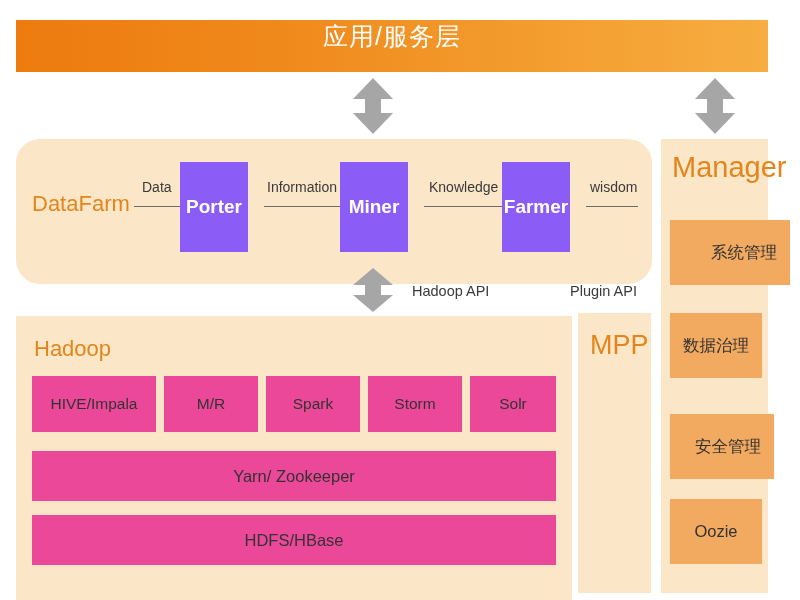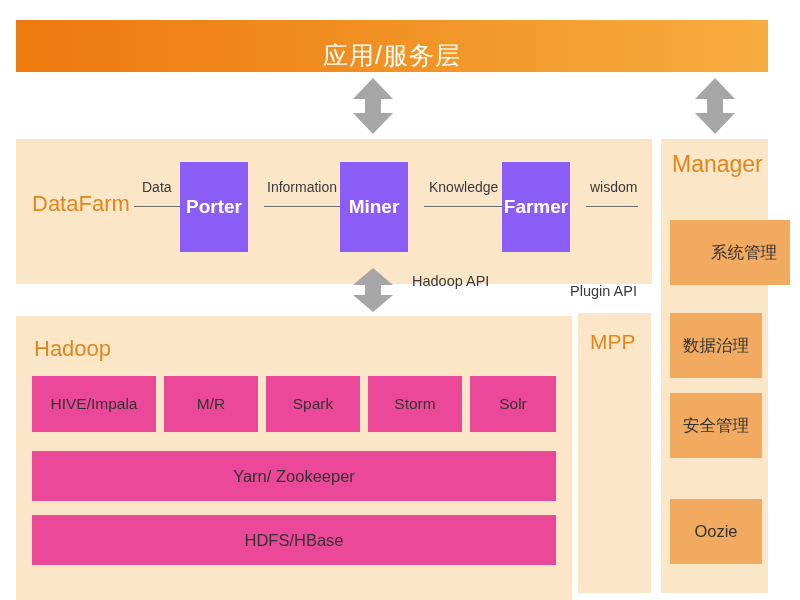--- a/index.html
+++ b/index.html
@@ -18,21 +18,21 @@
 
   
   #app-banner {
     position: absolute;
     left: 16px;
     top: 20px;
     width: 752px;
     height: 52px;
     background: linear-gradient(to right, #ED7B0E 0%, #F0891C 35%, #F4A032 75%, #F7AD40 100%);
     display: flex;
-    align-items: flex-end;
+    align-items: flex-start;
     justify-content: center;
   }
   #app-banner .banner-text {
     color: #ffffff;
     font-size: 25px;
     letter-spacing: 1px;
   }
 
   
   .dbl-arrow {
@@ -50,20 +50,21 @@
     font-size: 22px;
     white-space: nowrap;
   }
 
   
   #datafarm-panel {
     left: 16px;
     top: 139px;
     width: 636px;
     height: 145px;
+    border-radius: 24px;
   }
   #datafarm-title {
     left: 16px;
     top: 52px;
   }
   .flow-line {
     position: absolute;
     top: 67px;
     height: 1px;
     background: #6d6d6d;
@@ -125,34 +126,34 @@
   
   #mpp-panel {
     left: 578px;
     top: 313px;
     width: 73px;
     height: 280px;
   }
   #mpp-title {
     left: 12px;
     top: 17px;
-    font-size: 21px;
+    font-size: 27px;
   }
 
   
   #manager-panel {
     left: 661px;
     top: 139px;
     width: 107px;
     height: 454px;
   }
   #manager-title {
     left: 11px;
     top: 12px;
-    font-size: 23px;
+    font-size: 29px;
   }
   .mgr-box {
     position: absolute;
     left: 9px;
     width: 92px;
     height: 65px;
     background: #F2A960;
     display: flex;
     align-items: center;
     justify-content: center;
@@ -206,21 +207,21 @@
     <span class="stage-label">Farmer</span>
   </div>
 </div>
 
 <div class="dbl-arrow" style="left:352px; top:268px;">
   <svg width="42" height="44" viewBox="0 0 42 44" xmlns="http://www.w3.org/2000/svg">
     <polygon points="21,0 41,17 29,17 29,27 41,27 21,44 1,27 13,27 13,17 1,17" fill="#A6A6A6"></polygon>
   </svg>
 </div>
 
-<span class="api-label" style="left:412px; top:273px;">Hadoop API</span>
+<span class="api-label" style="left:412px; top:283px;">Hadoop API</span>
 <span class="api-label" style="left:570px; top:283px;">Plugin API</span>
 
 <div class="panel" id="hadoop-panel">
 
   <span class="panel-title" id="hadoop-title">Hadoop</span>
 
   <div class="comp-box" style="left:16px; top:60px; width:124px; height:56px;">
     <span class="comp-label">HIVE/Impala</span>
   </div>
   <div class="comp-box" style="left:148px; top:60px; width:94px; height:56px;">
@@ -251,19 +252,19 @@
 <div class="panel" id="manager-panel">
 
   <span class="panel-title" id="manager-title">Manager</span>
 
   <div class="mgr-box" style="top:81px;padding-left:28px;">
     <span class="mgr-label">系统管理</span>
   </div>
   <div class="mgr-box" style="top:174px;">
     <span class="mgr-label">数据治理</span>
   </div>
-  <div class="mgr-box" style="top:254px;">
+  <div class="mgr-box" style="top:275px;padding-left:12px;">
     <span class="mgr-label">安全管理</span>
   </div>
   <div class="mgr-box" style="top:360px;">
     <span class="mgr-label">Oozie</span>
   </div>
 </div>
 
 </body></html>

